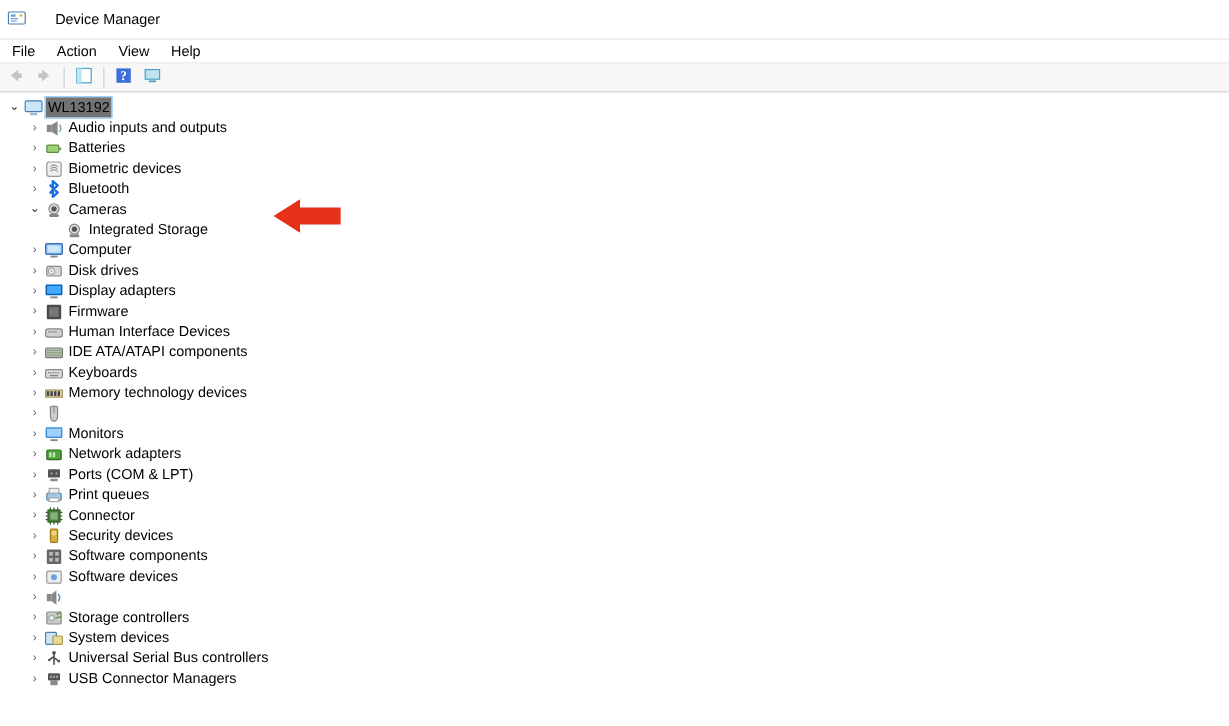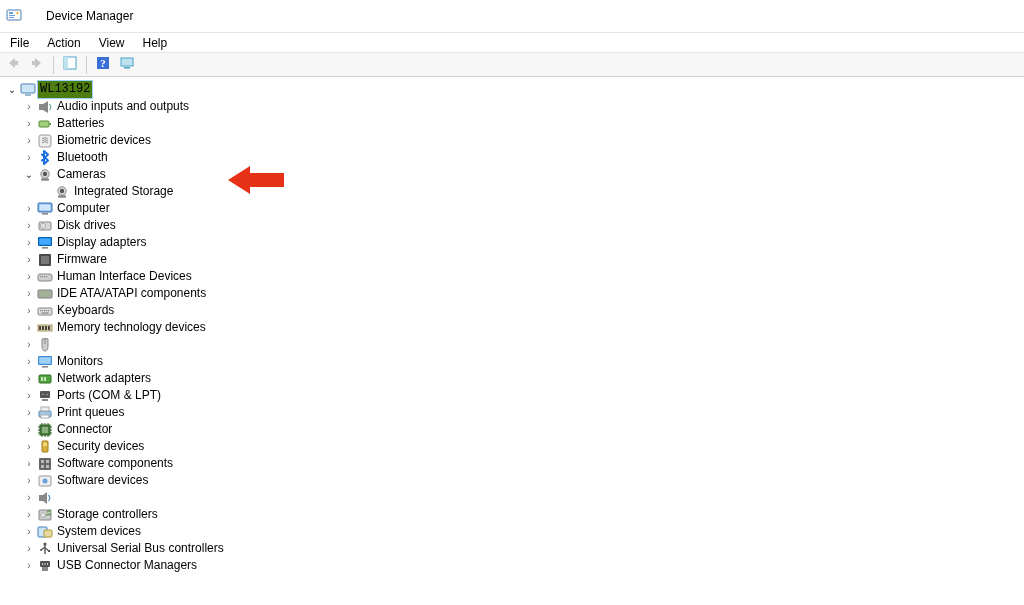--- a/index.html
+++ b/index.html
@@ -74,21 +74,21 @@
     font-size: 10px; color:#666; cursor:pointer; user-select:none;
     font-family: Arial, sans-serif;
   }
   .expander.placeholder { visibility:hidden; }
   .dev-icon {
     width: 16px; height:16px; display:flex; align-items:center; justify-content:center;
     flex-shrink:0;
   }
   .dev-icon svg { width:16px; height:16px; }
   .label { padding: 0 2px; }
-  .selected { background: #4d7c0f; outline: 1px solid #99d1ff; font-family: Liberation Mono, monospace; }
+  .selected { background: #737373; outline: 1px solid #99d1ff; }
   
   .arrow-anno {
     position: absolute;
     left: 228px;
     top: 166px;
     pointer-events: none;
   }
 </style>
 </head>
 <body>

